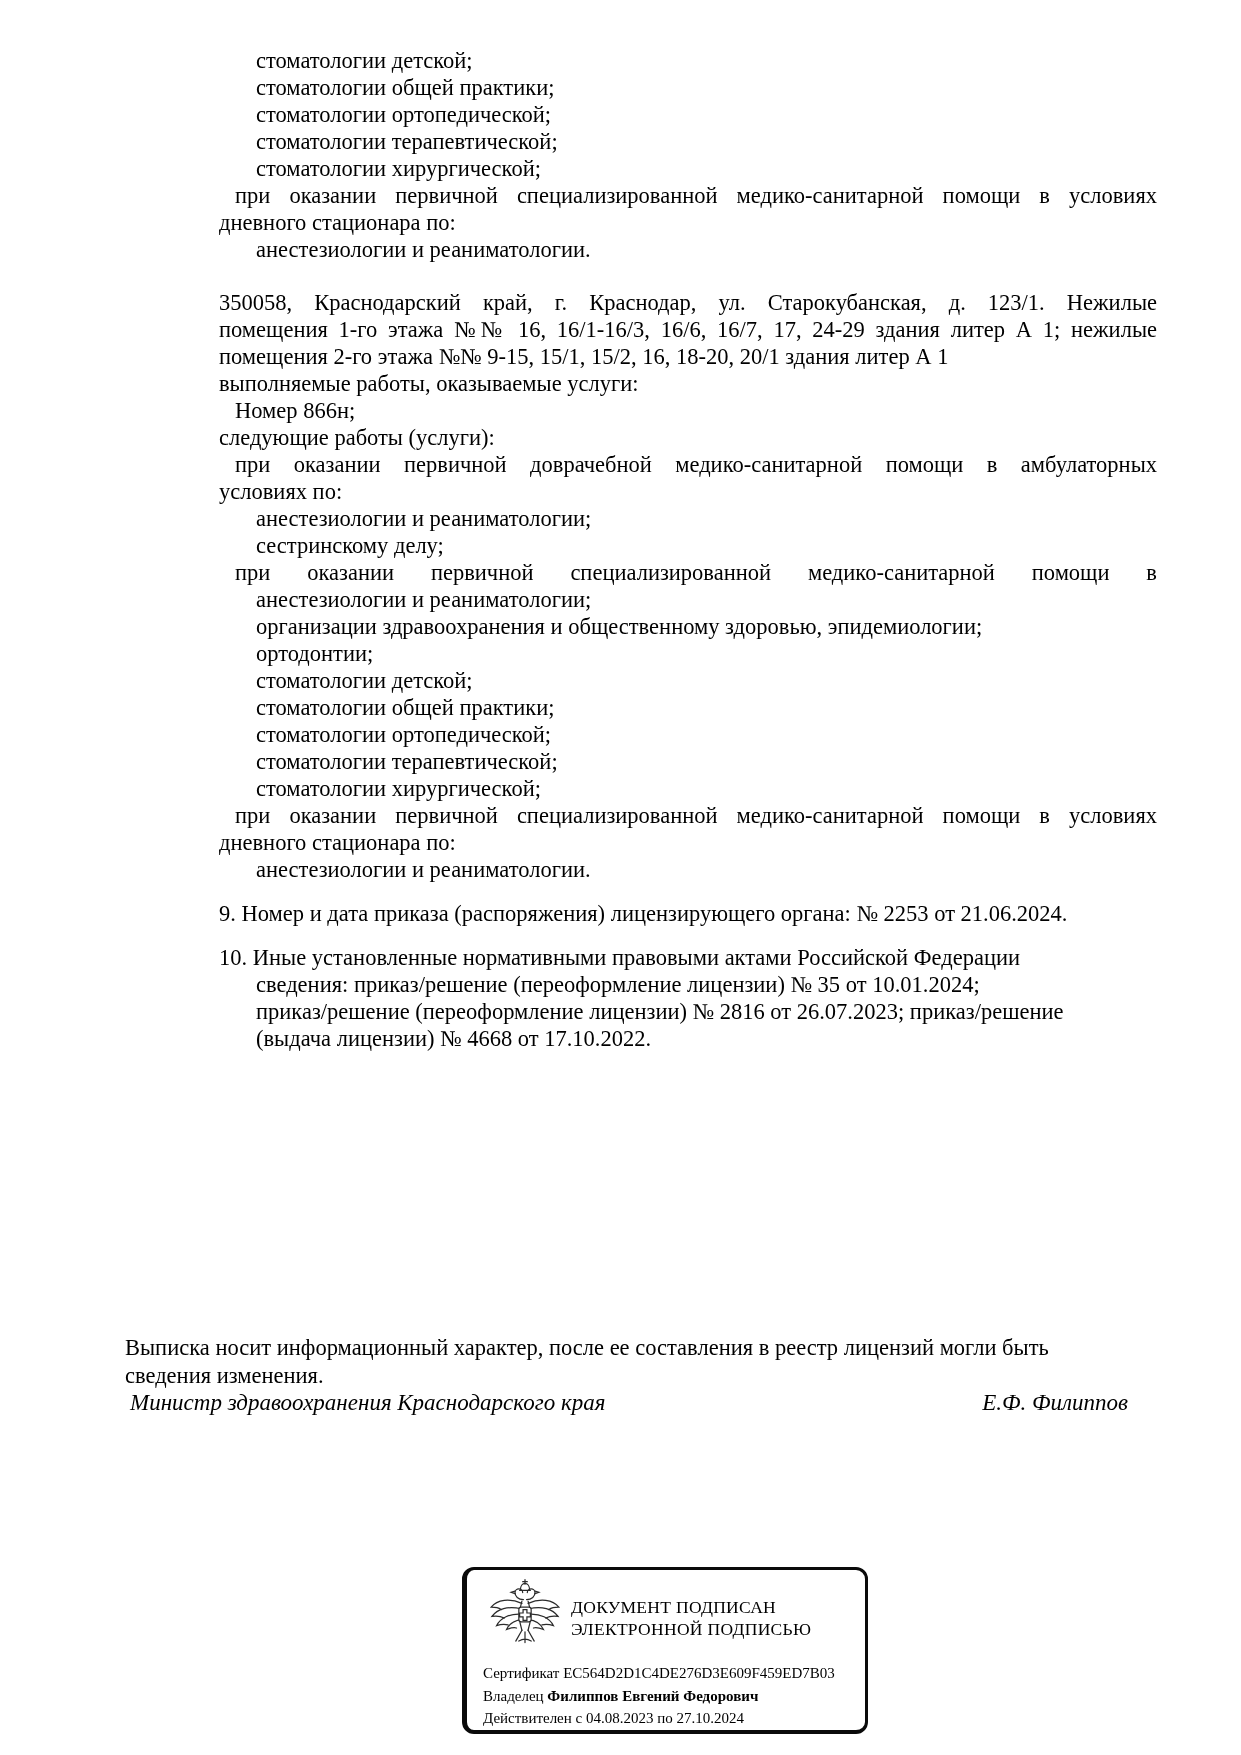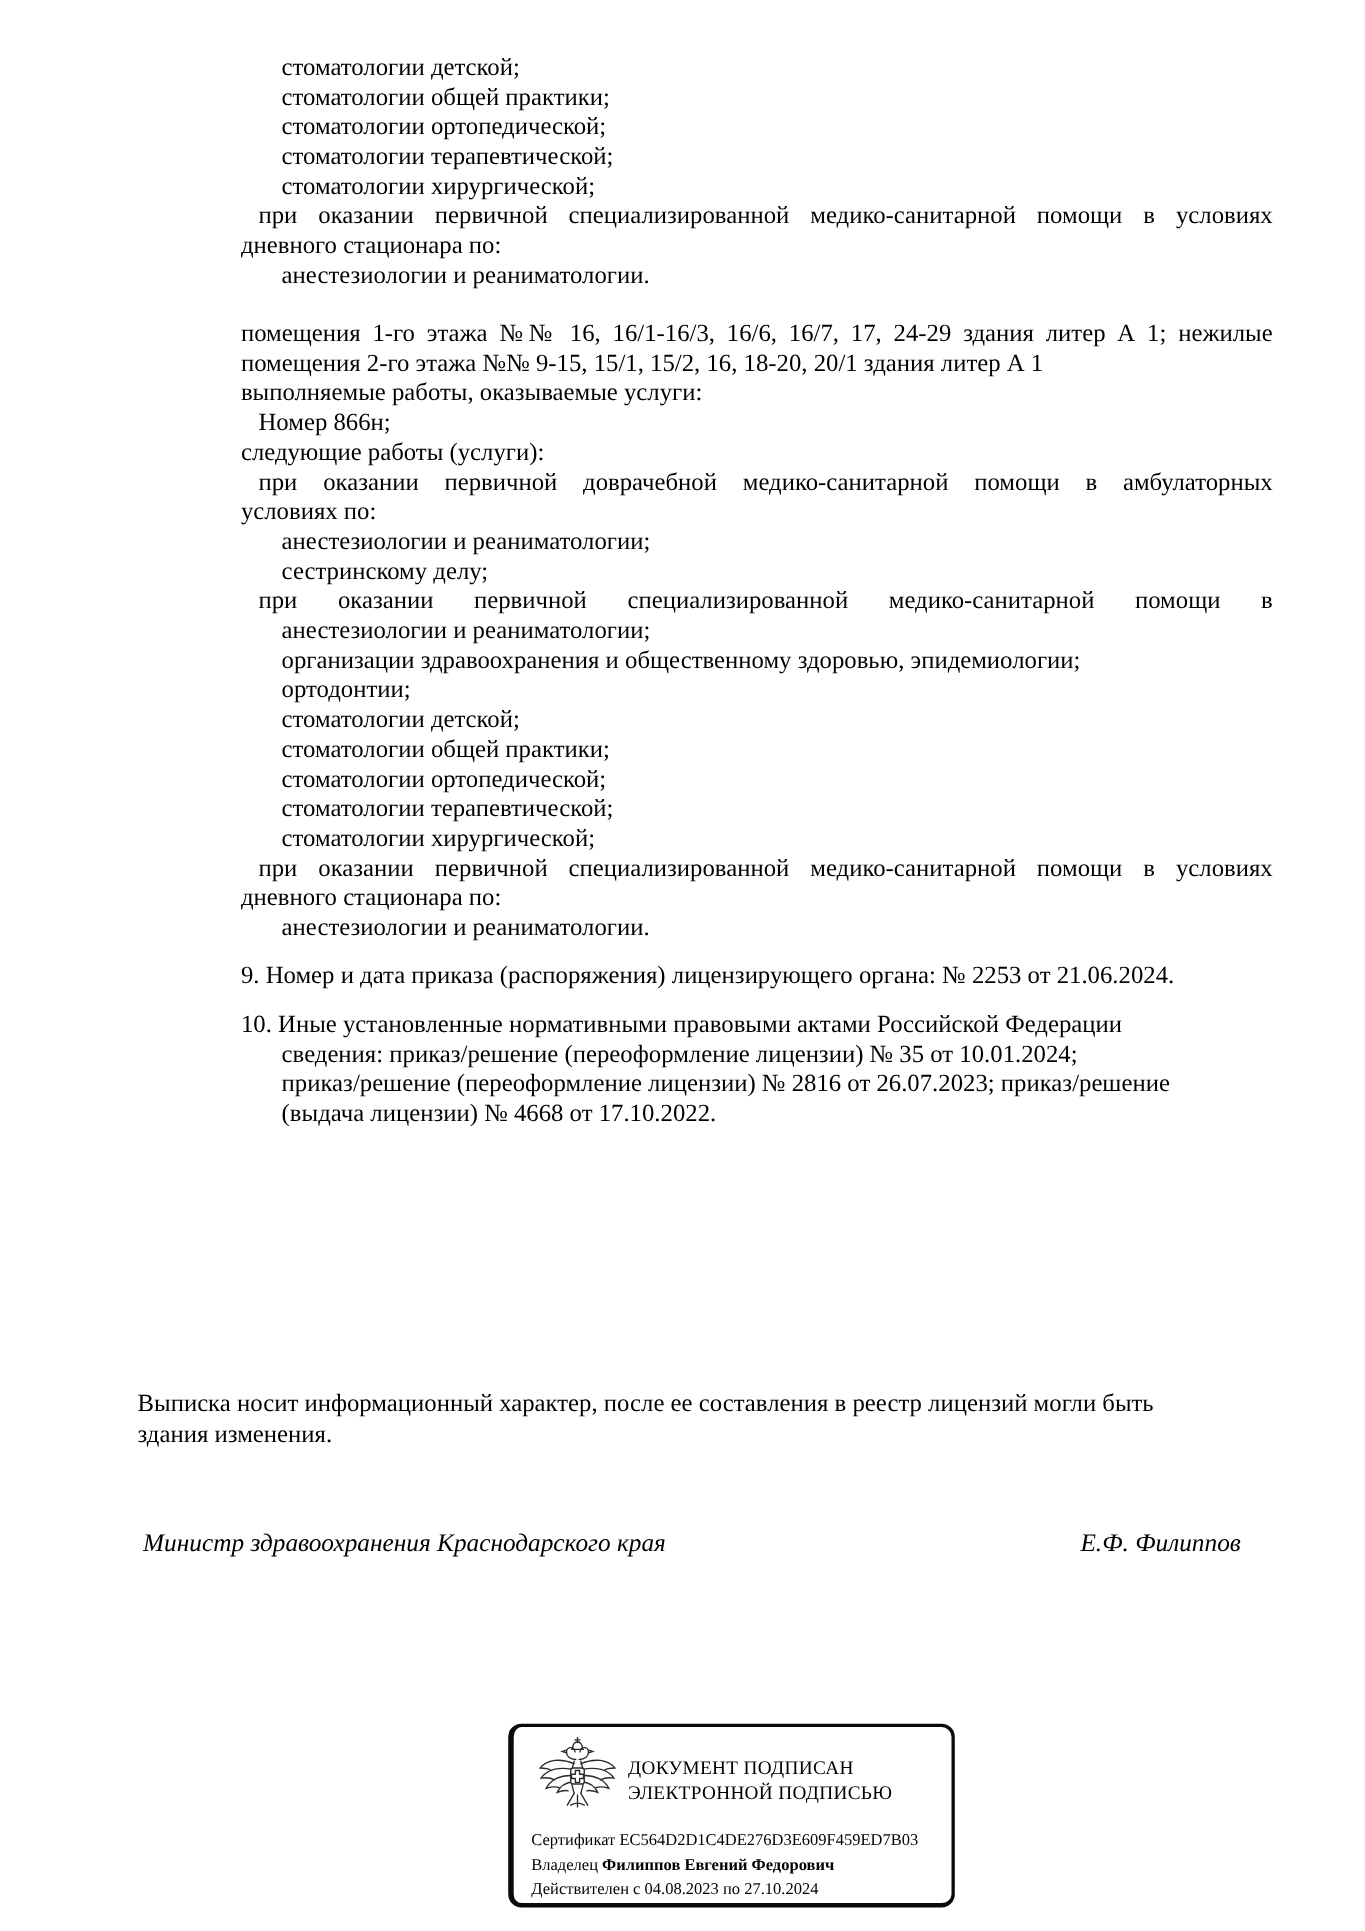--- a/index.html
+++ b/index.html
@@ -17,21 +17,21 @@
   }
   .block{margin:0;}
   .line{min-height:27px;}
   .ind0{padding-left:0;}
   .ind1{padding-left:16px;}
   .ind2{padding-left:37px;}
   .just{text-align:justify;text-align-last:justify;}
   .gap{height:26px;}
   .gap-sm{height:17px;}
   .footer-note{
-    position:absolute;left:125px;right:84px;top:1262px;
+    position:absolute;left:125px;right:84px;top:1334px;
     font-size:22.5px;line-height:28px;
   }
   .minister-row{
     position:absolute;left:130px;right:99px;top:1390px;
     font-size:23px;
     display:flex;justify-content:space-between;align-items:baseline;font-style:italic;
   }
   .minister-name{padding-right:14px;margin-left:32px;}
   .stamp{
     position:absolute;left:462px;top:1567px;width:406px;height:167px;
@@ -65,20 +65,21 @@
     </div>
     <div class="block">
       <div class="line ind1 just">при оказании первичной специализированной медико-санитарной помощи в условиях</div>
       <div class="line ind0">дневного стационара по:</div>
     </div>
     <div class="block">
       <div class="line ind2">анестезиологии и реаниматологии.</div>
     </div>
     <div class="gap"></div>
     <div class="block">
+      <div class="line ind0 just">350058, Краснодарский край, г. Краснодар, ул. Старокубанская, д. 123/1. Нежилые</div>
       <div class="line ind0 just">помещения 1-го этажа №№ 16, 16/1-16/3, 16/6, 16/7, 17, 24-29 здания литер А 1; нежилые</div>
       <div class="line ind0">помещения 2-го этажа №№ 9-15, 15/1, 15/2, 16, 18-20, 20/1 здания литер А 1</div>
     </div>
     <div class="block">
       <div class="line ind0">выполняемые работы, оказываемые услуги:</div>
     </div>
     <div class="block">
       <div class="line ind1">Номер 866н;</div>
     </div>
     <div class="block">
@@ -120,21 +121,21 @@
     <div class="block">
       <div class="line ind0">10. Иные установленные нормативными правовыми актами Российской Федерации</div>
       <div class="line ind2">сведения: приказ/решение (переоформление лицензии) № 35 от 10.01.2024;</div>
       <div class="line ind2">приказ/решение (переоформление лицензии) № 2816 от 26.07.2023; приказ/решение</div>
       <div class="line ind2">(выдача лицензии) № 4668 от 17.10.2022.</div>
     </div>
   </div>
 
 <div class="footer-note">
     <div class="line">Выписка носит информационный характер, после ее составления в реестр лицензий могли быть</div>
-    <div class="line">здания изменения.</div>
+    <div class="line">сведения изменения.</div>
   </div>
 
 <div class="minister-row">
   <span>Министр здравоохранения Краснодарского края</span>
   <span class="minister-name">Е.Ф. Филиппов</span>
 </div>
 
 <div class="stamp">
   <div class="stamp-top">
     <span class="stamp-emblem">

